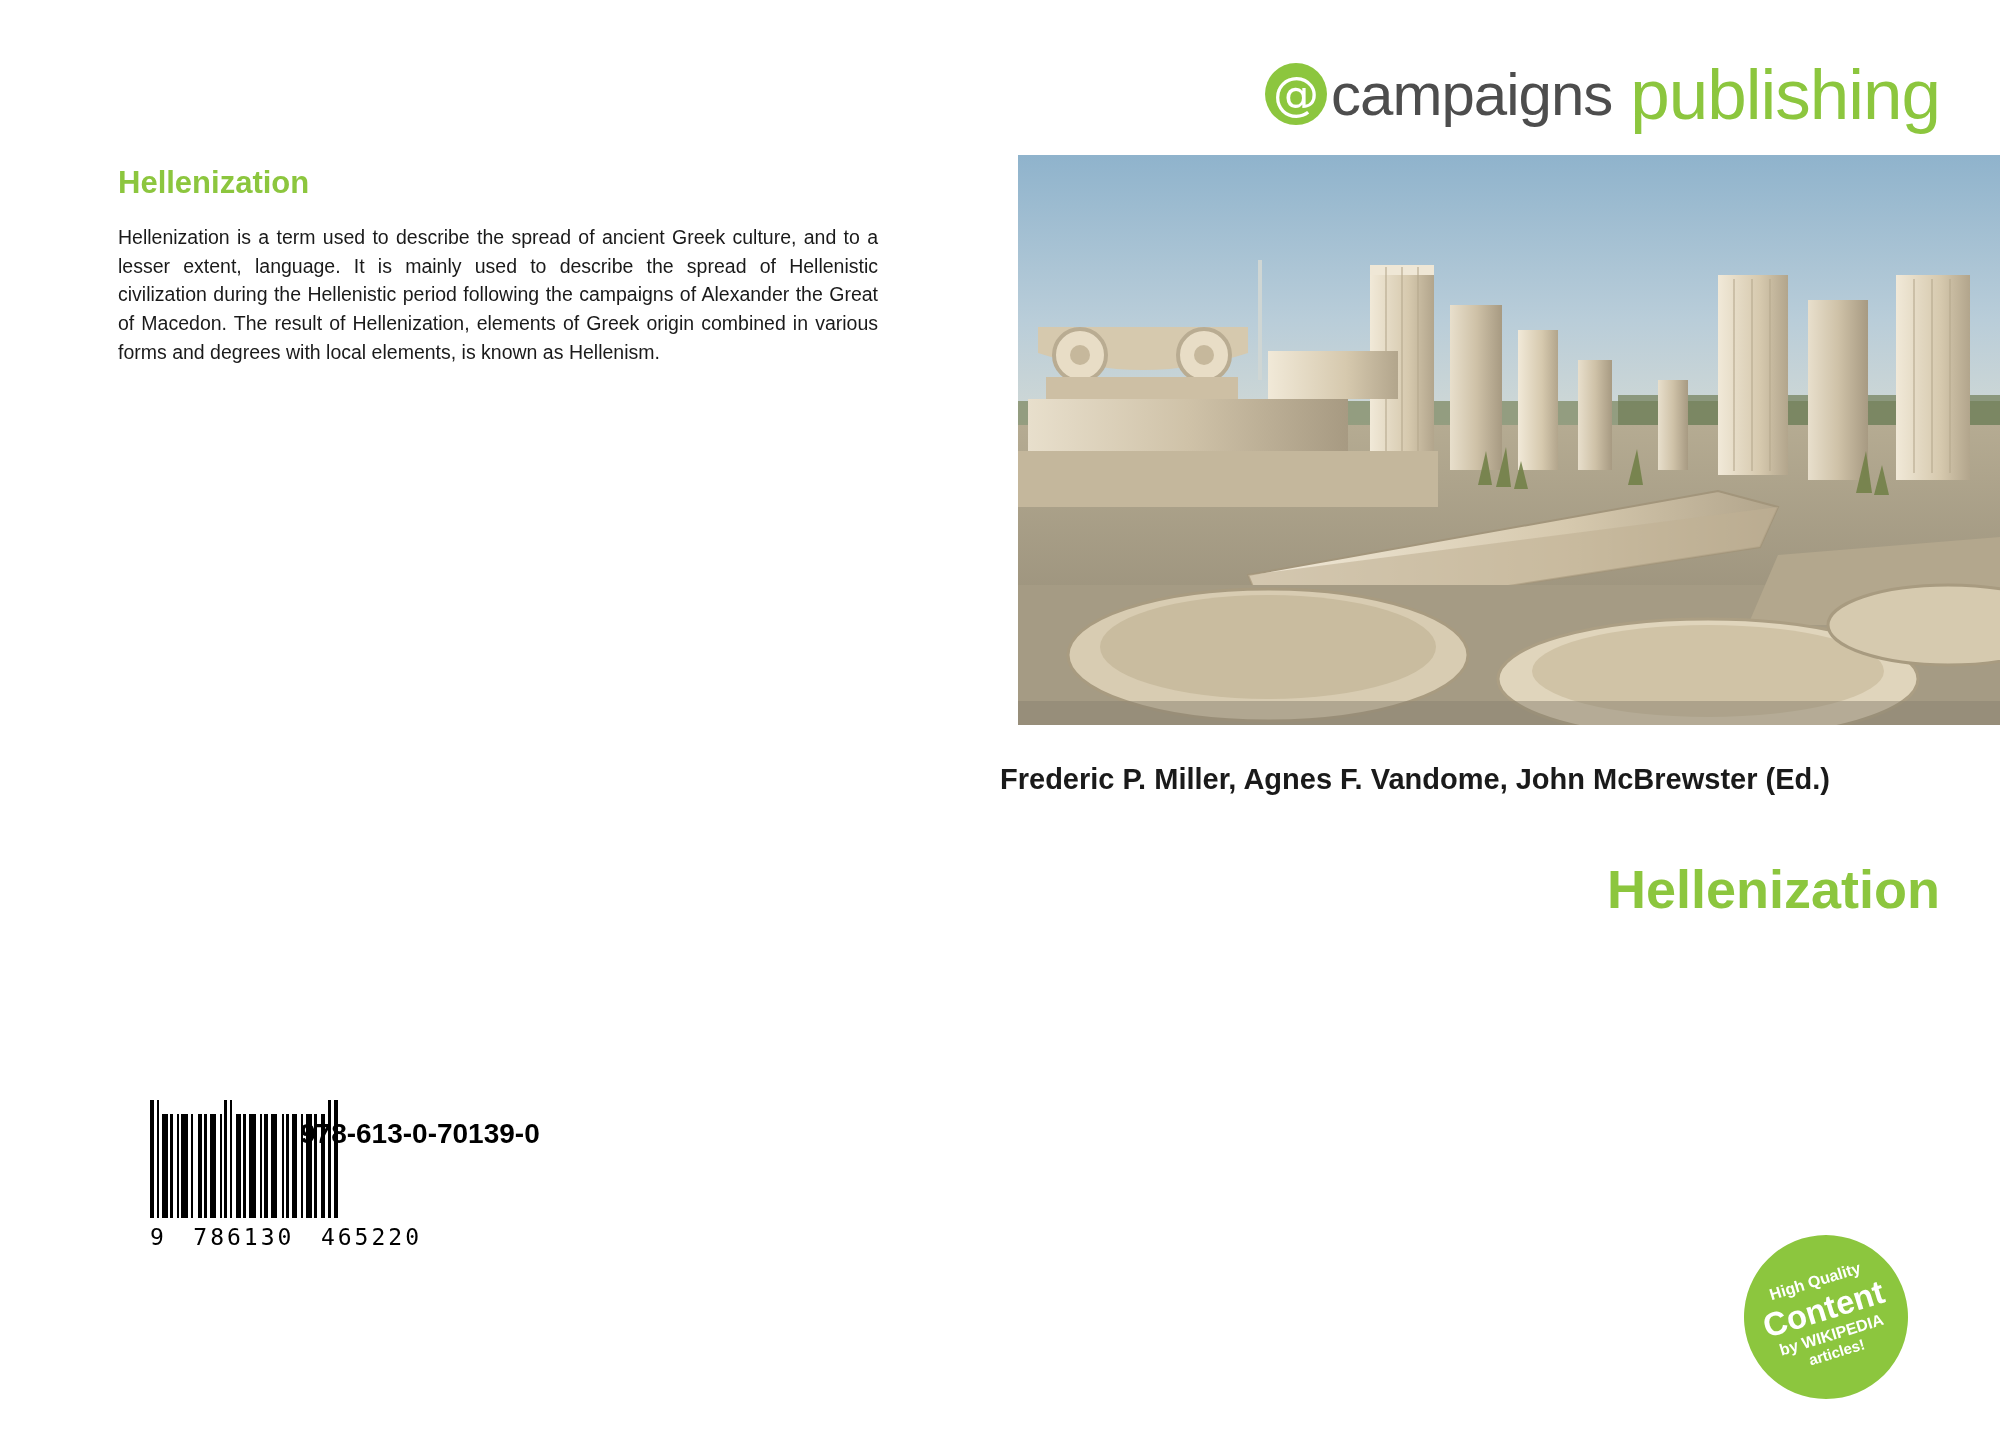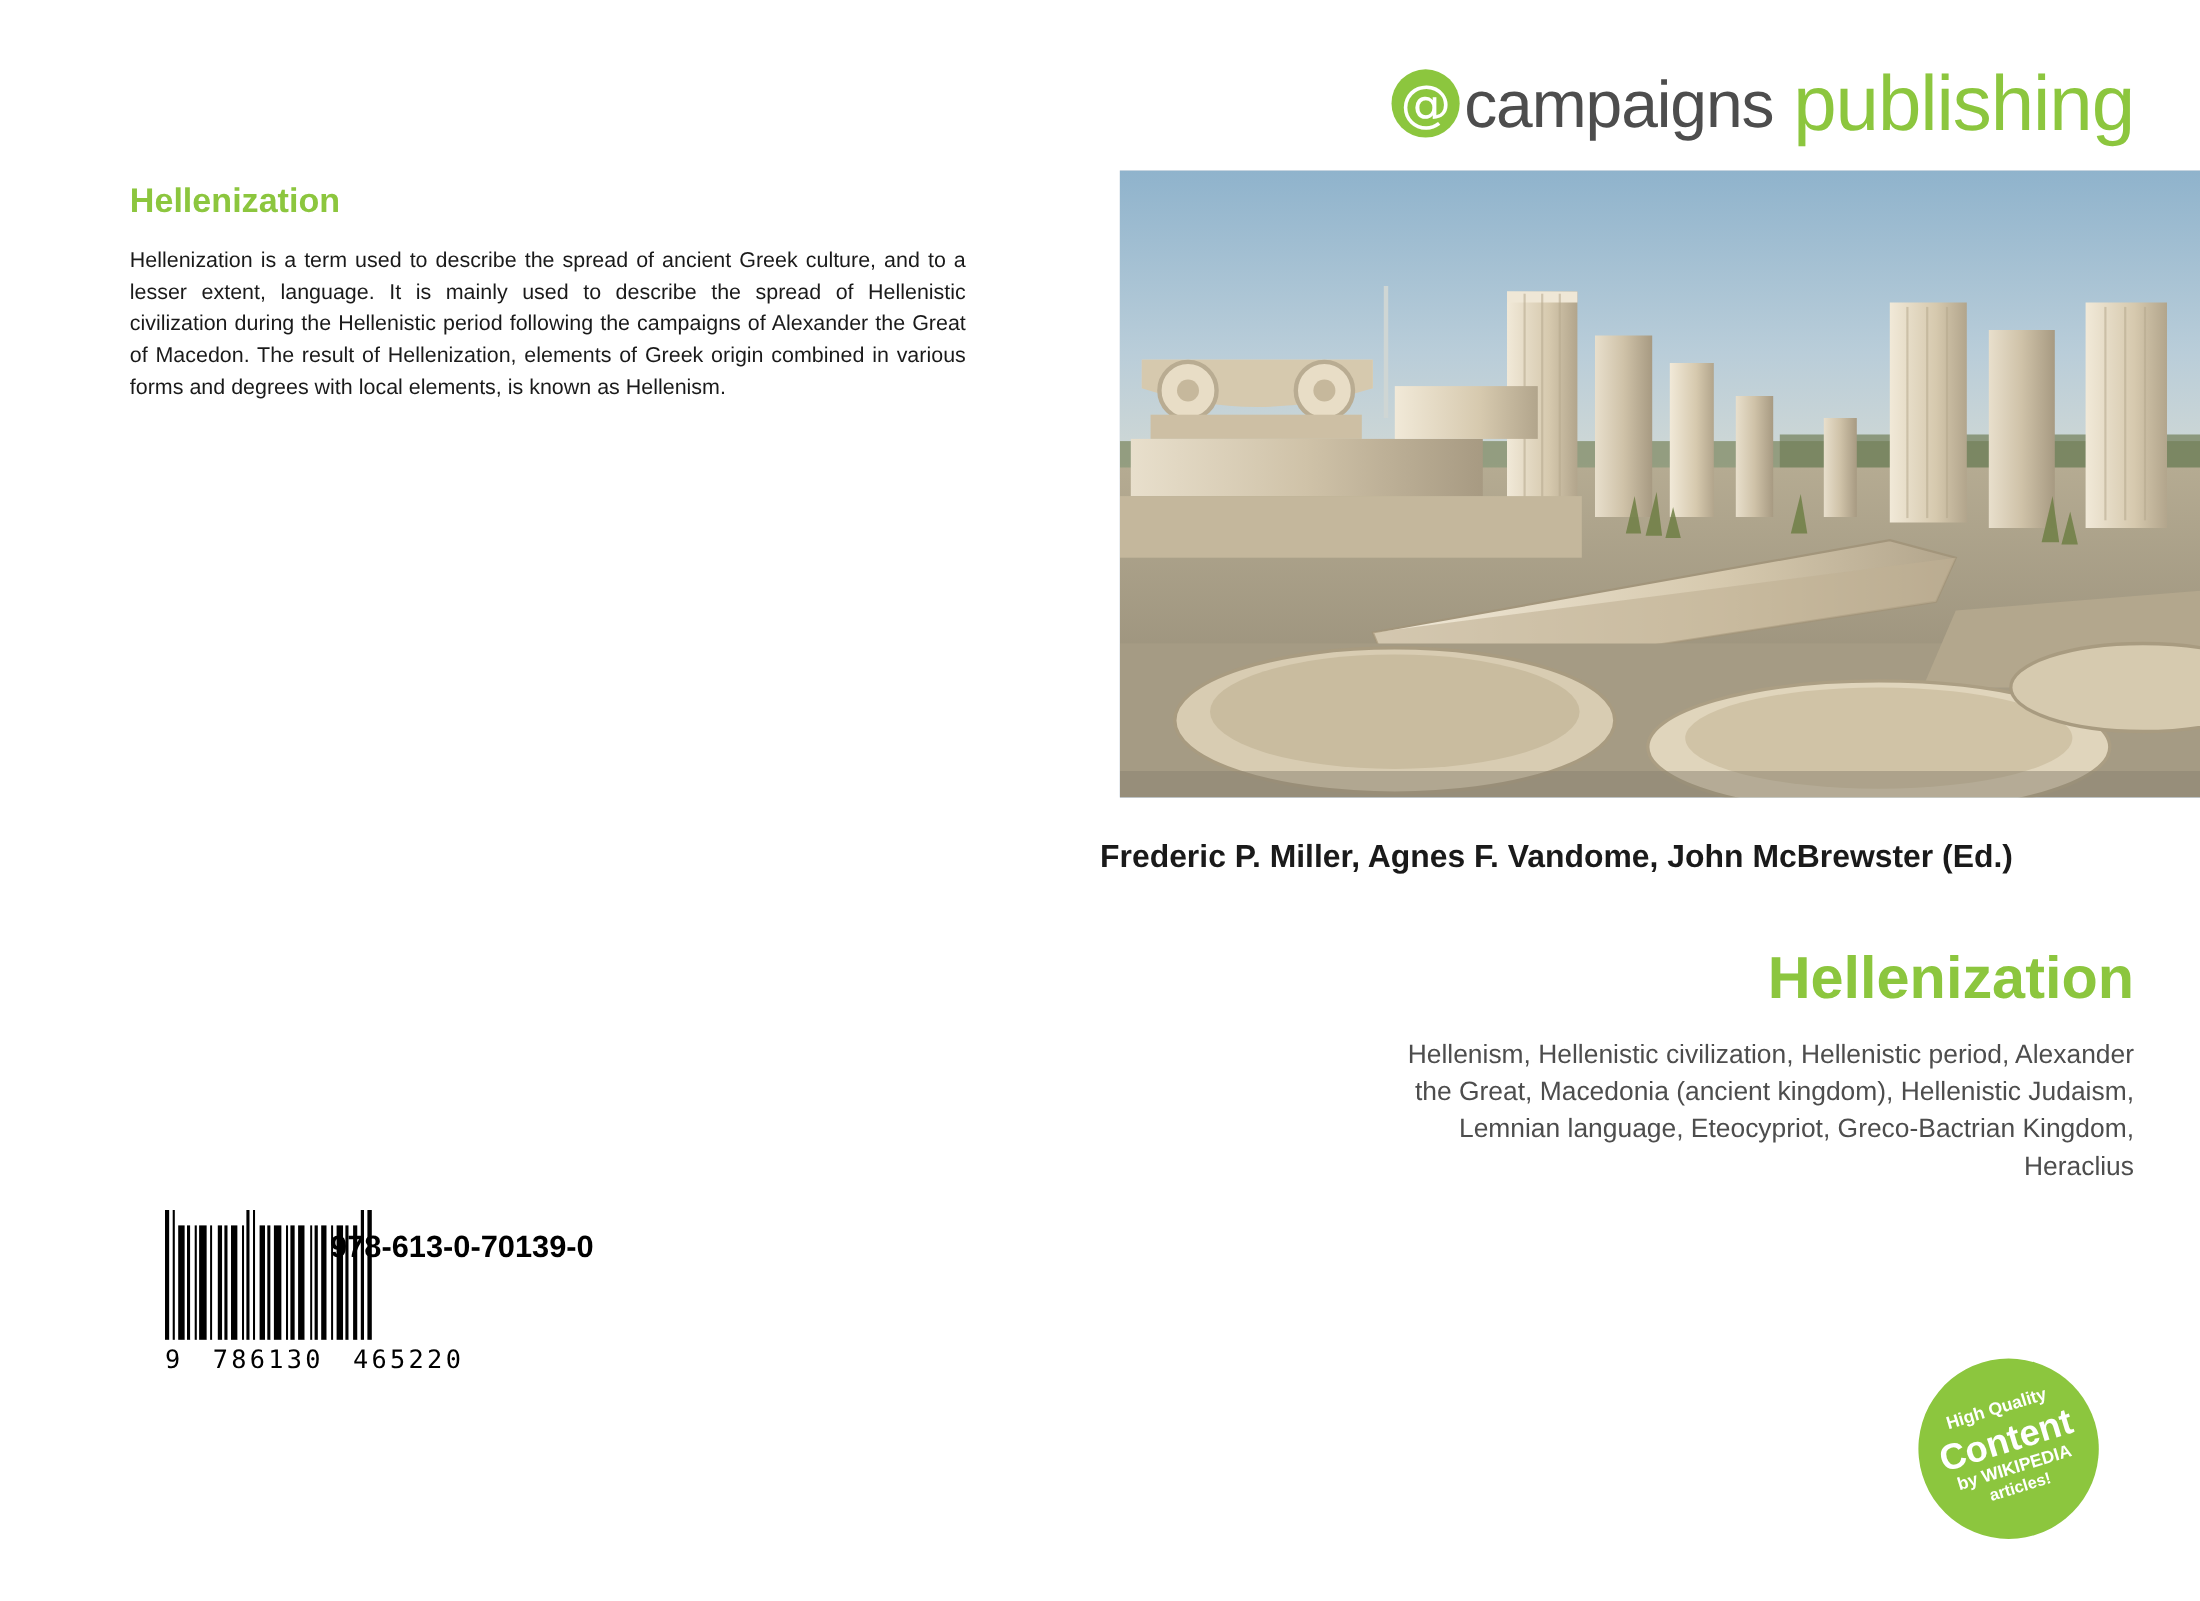--- a/index.html
+++ b/index.html
@@ -288,21 +288,20 @@
       <ellipse cx="930" cy="470" rx="120" ry="40" fill="#d6caaf" stroke="#a89b80" stroke-width="3"></ellipse>
 
       <path d="M0 546 L982 546 L982 570 L0 570 Z" fill="#8a8270" opacity="0.5"></path>
     </svg>
   </div>
 
   <div class="authors">Frederic P. Miller, Agnes F. Vandome, John McBrewster (Ed.)</div>
 
   <div class="front-title">Hellenization</div>
 
-  <div class="keywords">Hellenism, Hellenistic civilization, Hellenistic period, Alexander the Great, Macedonia (ancient kingdom), Hellenistic Judaism, Lemnian language, Eteocypriot, Greco-Bactrian Kingdom, Heraclius</div>
 
   <div class="barcode-area">
     <div class="barcode-bars">
       <span style="width:4px"></span>
         <span style="width:3px;background:#fff"></span>
       <span style="width:2px"></span>
         <span style="width:3px;background:#fff"></span>
       <span class="short" style="width:6px"></span>
         <span style="width:2px;background:#fff"></span>
       <span class="short" style="width:3px"></span>

